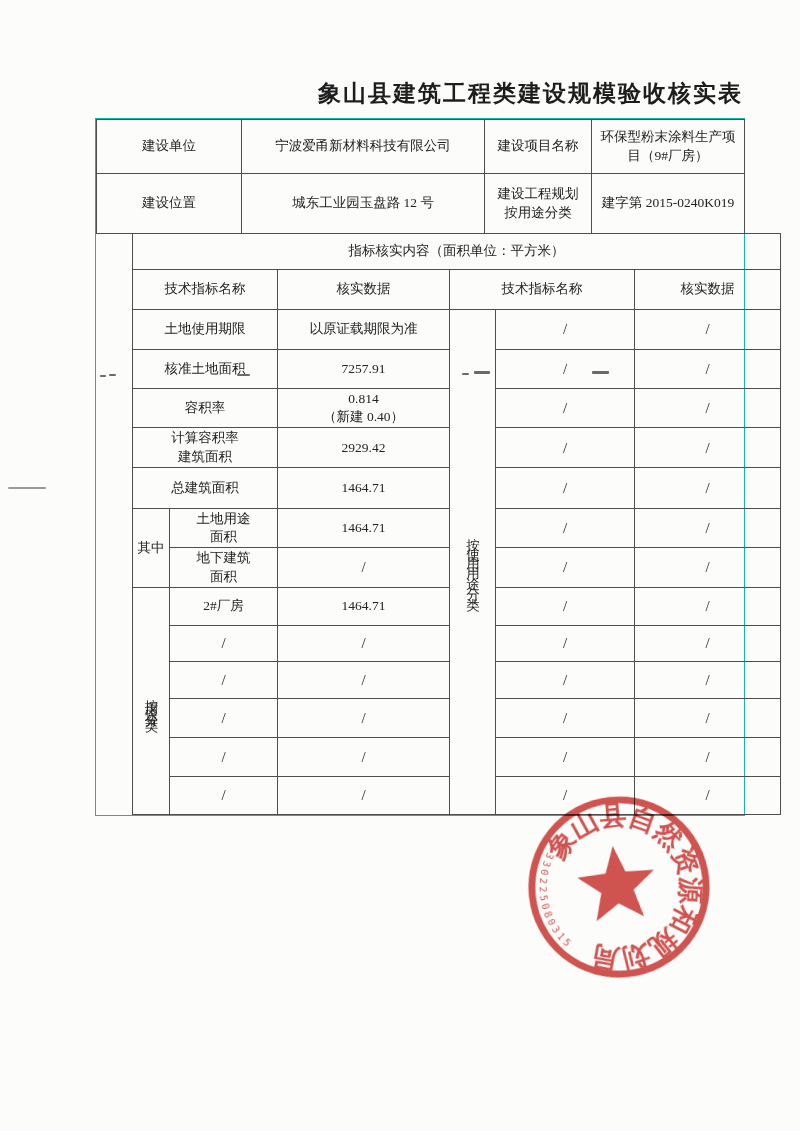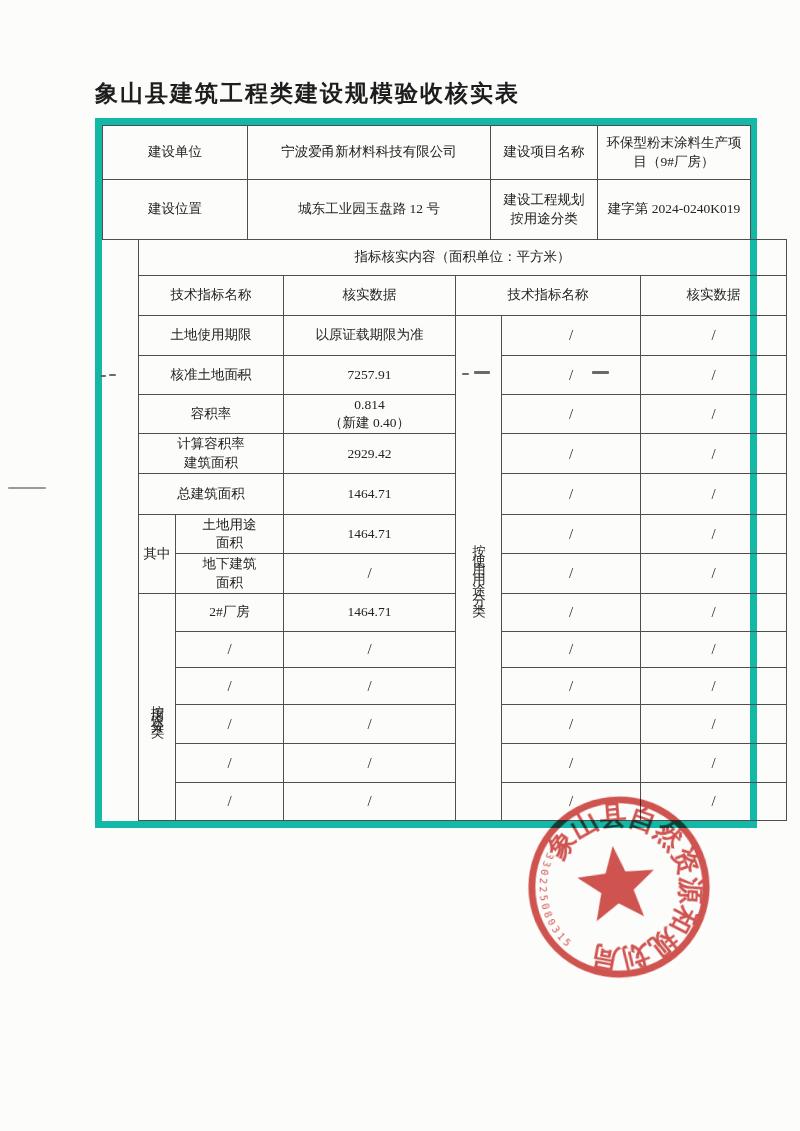--- a/index.html
+++ b/index.html
@@ -4,26 +4,26 @@
 <style>
   html,body{margin:0;padding:0;}
   body{
     width:800px;height:1131px;position:relative;overflow:hidden;
     background:#fcfcfb;
     font-family:"Liberation Serif","DejaVu Serif",serif;
     color:#232323;
   }
   .title{
     position:absolute;left:95px;top:78px;width:648px;
-    text-align:left;font-size:23px;font-weight:bold;letter-spacing:2px;
+    text-align:right;font-size:23px;font-weight:bold;letter-spacing:2px;
     color:#1d1d1d;
   }
   .doc{
     position:absolute;left:95px;top:118px;width:648px;
-    border:7px solid #14b8a6;
+    border:1px solid #14b8a6;
   }
   table{border-collapse:collapse;table-layout:fixed;width:648px;}
   #tableB{margin-top:-1px;margin-left:36px;}
   td{
     border:1px solid #4e4e4e;
     text-align:center;vertical-align:middle;
     padding:1px 3px;font-size:13.5px;line-height:1.35;
     color:#232323;white-space:pre-line;overflow:hidden;
   }
   .slash{font-size:15px;}
@@ -63,21 +63,21 @@
       <td>建设单位</td>
       <td>宁波爱甬新材料科技有限公司</td>
       <td>建设项目名称</td>
       <td>环保型粉末涂料生产项目（9#厂房）</td>
     </tr>
     <tr style="height:60px">
       <td>建设位置</td>
       <td>城东工业园玉盘路 12 号</td>
       <td>建设工程规划
 按用途分类</td>
-      <td>建字第 2024-0240K019</td>
+      <td>建字第 2015-0240K019</td>
     </tr>
   </tbody>
     </table>
 
   <table id="tableB">
     <colgroup>
         <col style="width:37px">
         <col style="width:108px">
         <col style="width:172px">
         <col style="width:46px">

